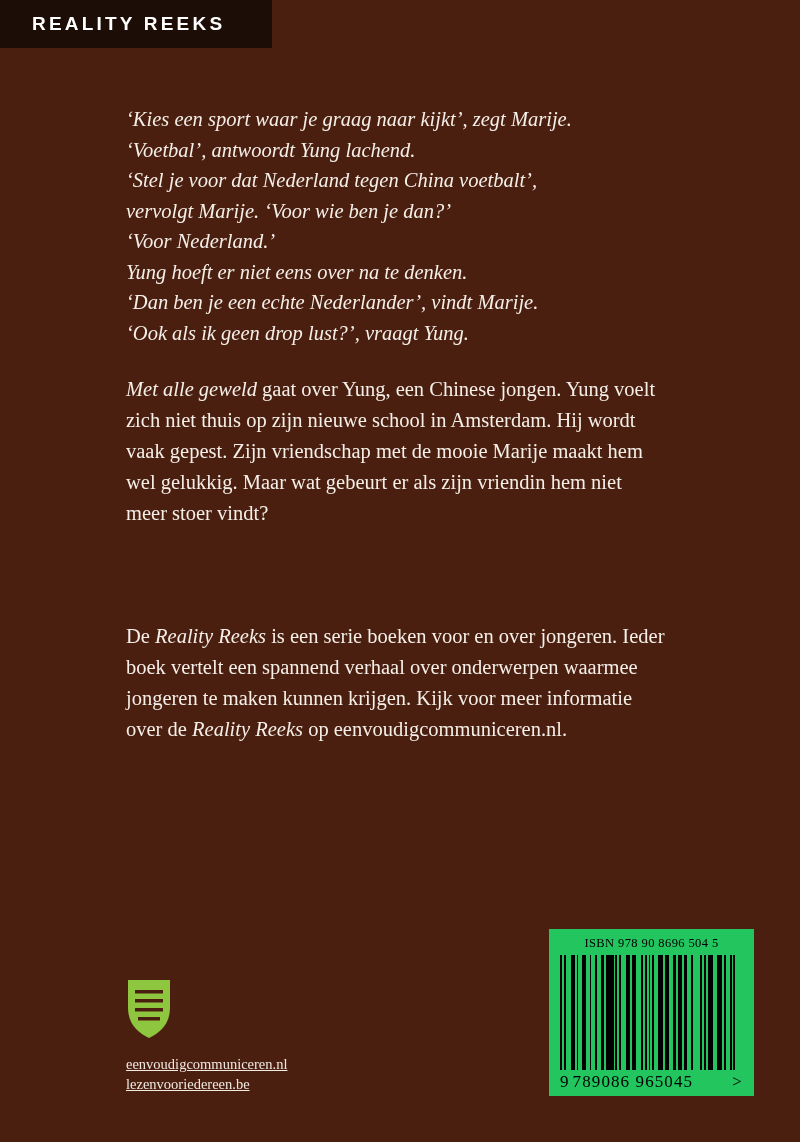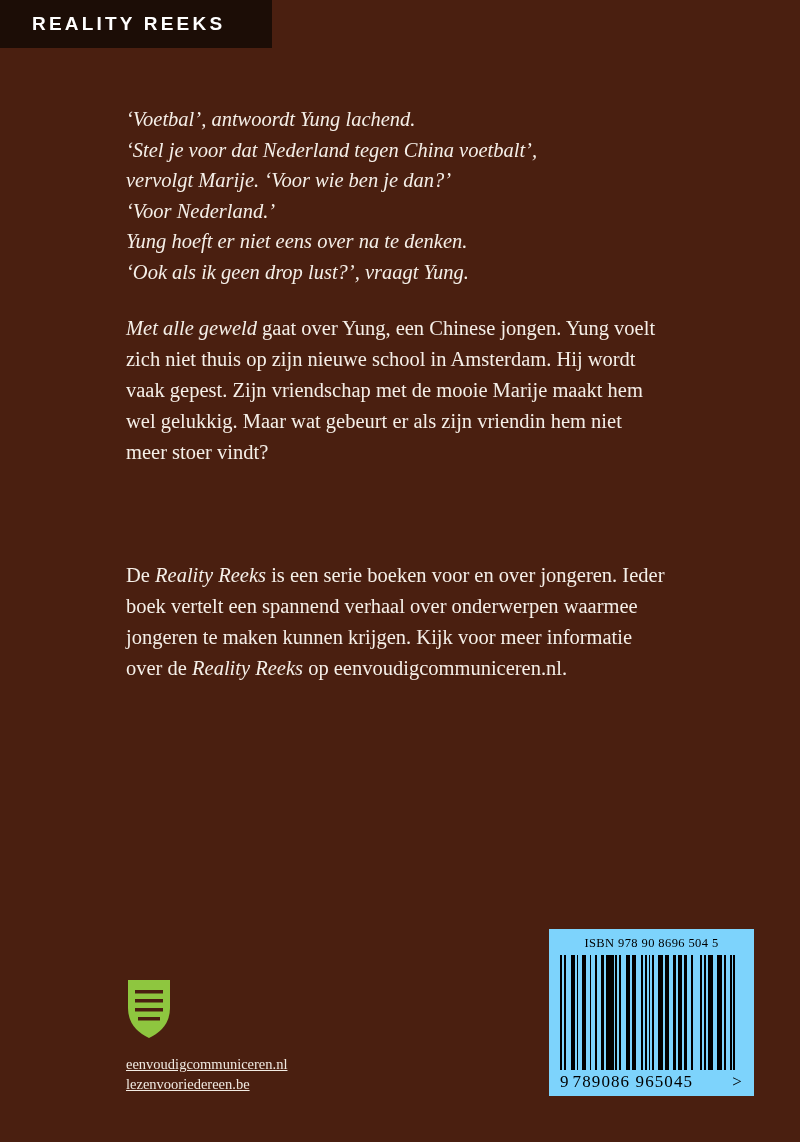--- a/index.html
+++ b/index.html
@@ -85,21 +85,21 @@
     font-size: 14.5px;
     line-height: 20px;
     color: #f0e9e1;
   }
   .barcode-box {
     position: absolute;
     right: 46px;
     bottom: 46px;
     width: 205px;
     height: 167px;
-    background: #7dd3fc;
+    background: #22c55e;
     box-sizing: border-box;
     padding: 7px 9px 4px 9px;
     display: flex;
     flex-direction: column;
   }
   .isbn-text {
     font-family: "Liberation Serif", serif;
     font-size: 12.5px;
     letter-spacing: 0.4px;
     color: #000;
@@ -138,25 +138,27 @@
 </head>
 <body>
 
 <div class="series-banner">
   <span class="banner-text">REALITY REEKS</span>
 </div>
 
 <div class="content">
 
   <div class="quote-block">
+    <div class="quote-line">‘Kies een sport waar je graag naar kijkt’, zegt Marije.</div>
     <div class="quote-line">‘Voetbal’, antwoordt Yung lachend.</div>
     <div class="quote-line">‘Stel je voor dat Nederland tegen China voetbalt’,</div>
     <div class="quote-line">vervolgt Marije. ‘Voor wie ben je dan?’</div>
     <div class="quote-line">‘Voor Nederland.’</div>
     <div class="quote-line">Yung hoeft er niet eens over na te denken.</div>
+    <div class="quote-line">‘Dan ben je een echte Nederlander’, vindt Marije.</div>
     <div class="quote-line">‘Ook als ik geen drop lust?’, vraagt Yung.</div>
   </div>
 
   <div class="blurb"><span class="title-italic">Met alle geweld</span><span> gaat over Yung, een Chinese jongen. Yung voelt zich niet thuis op zijn nieuwe school in Amsterdam. Hij wordt vaak gepest. Zijn vriendschap met de mooie Marije maakt hem wel gelukkig. Maar wat gebeurt er als zijn vriendin hem niet meer stoer vindt?</span></div>
 
   <div class="series-info"><span>De </span><span class="title-italic">Reality Reeks</span><span> is een serie boeken voor en over jongeren. Ieder boek vertelt een spannend verhaal over onderwerpen waarmee jongeren te maken kunnen krijgen. Kijk voor meer informatie over de </span><span class="title-italic">Reality Reeks</span><span> op eenvoudigcommuniceren.nl.</span></div>
 
 </div>
 
 <div class="logo-area">

